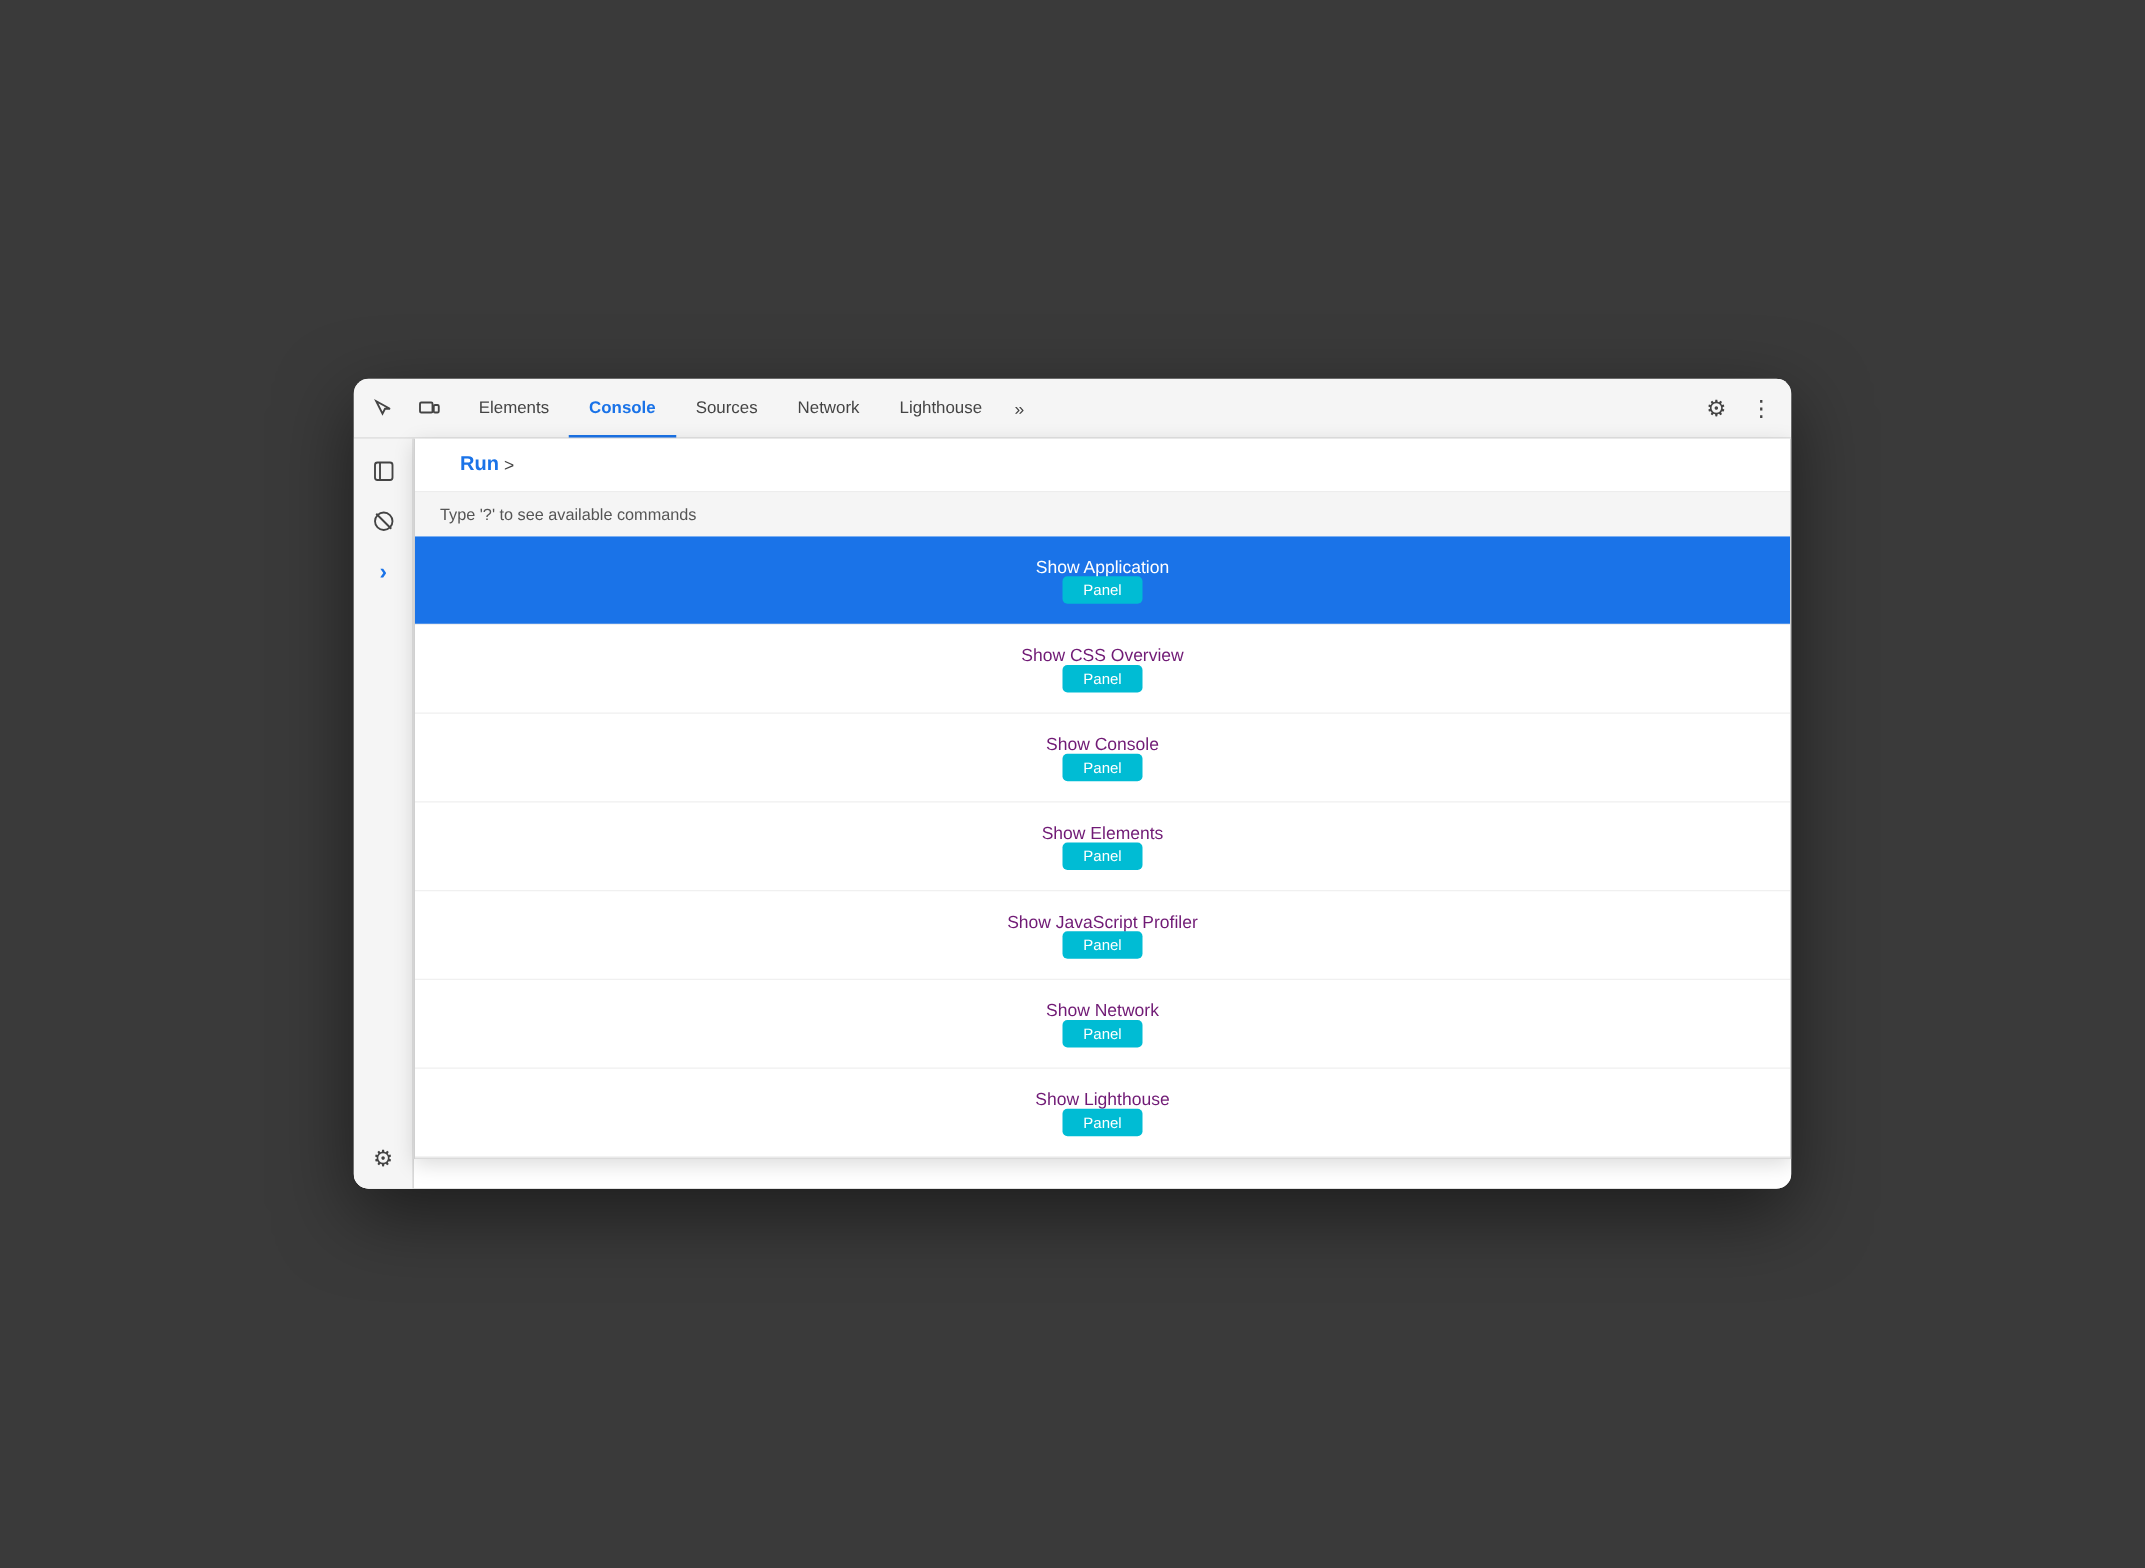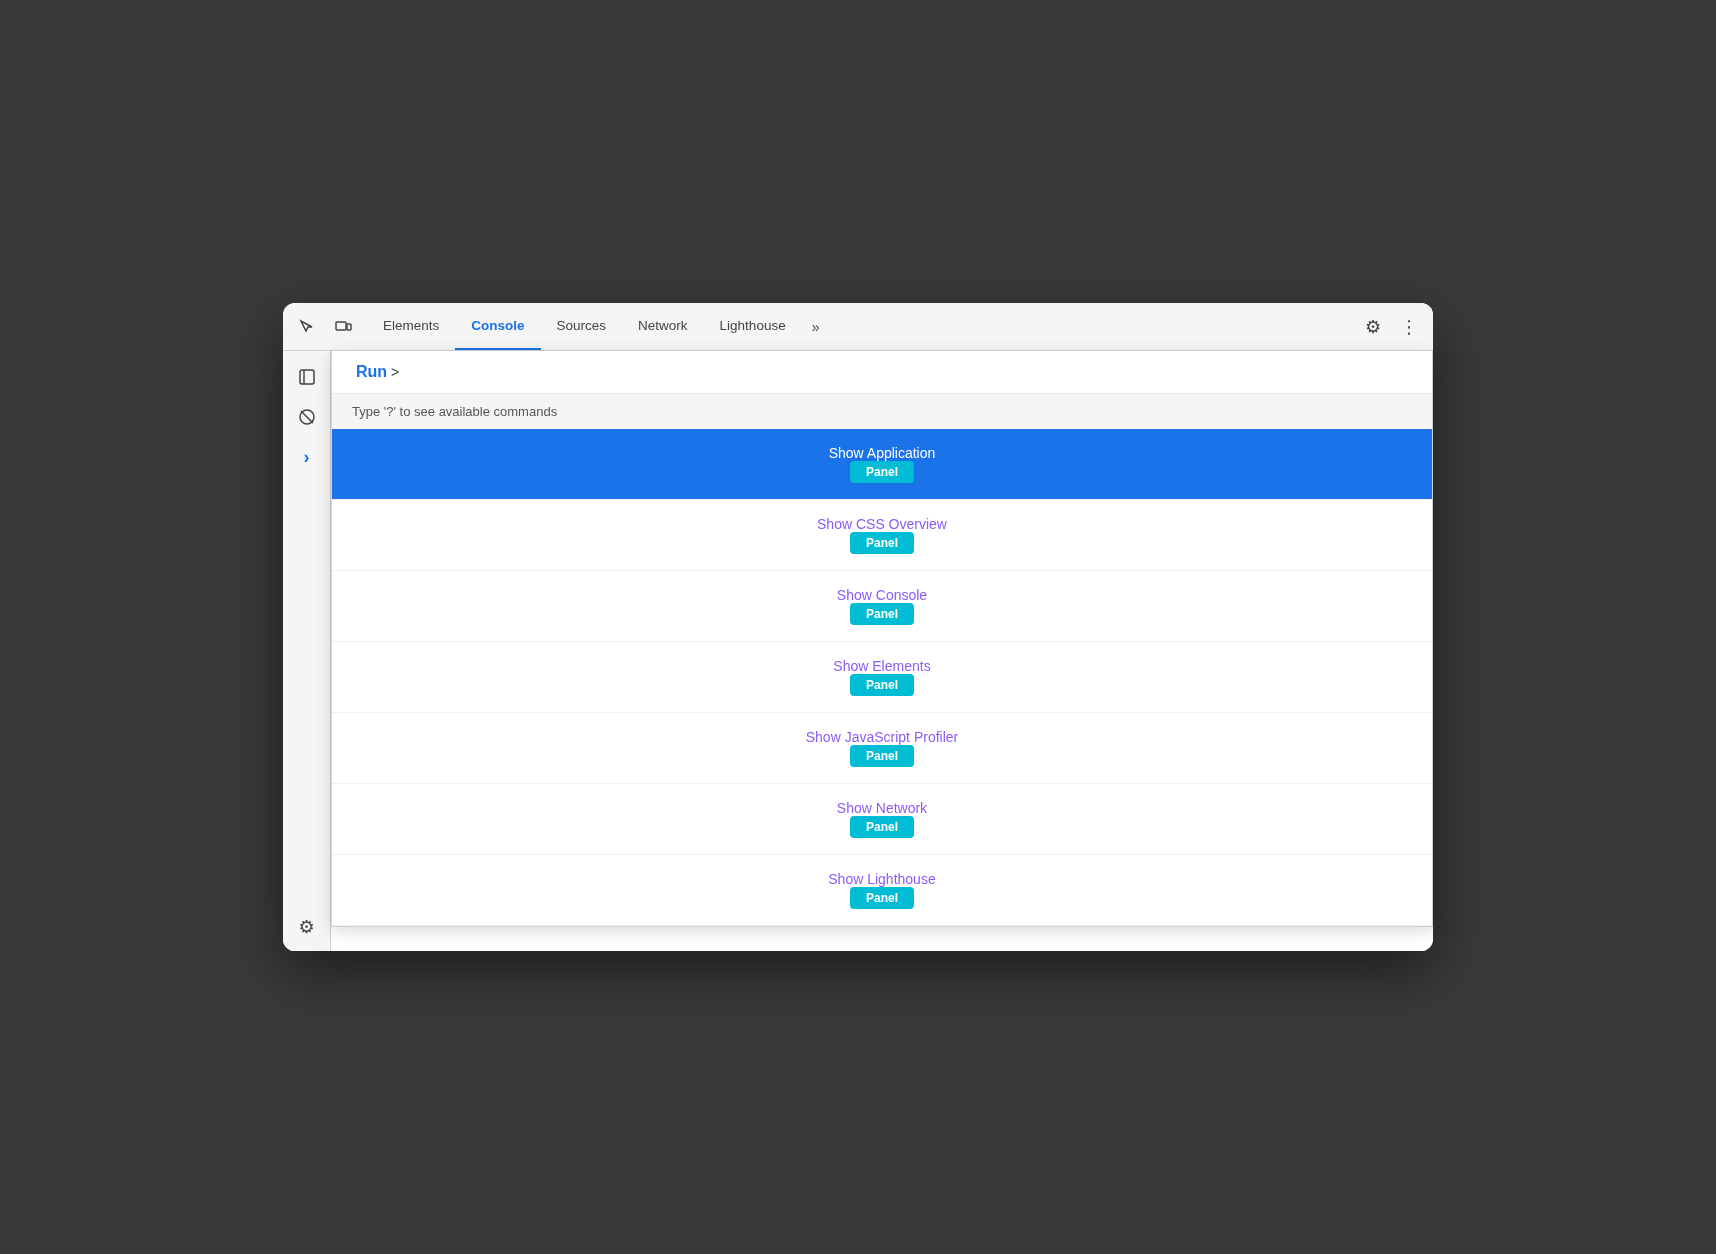--- a/index.html
+++ b/index.html
@@ -196,21 +196,21 @@
       background: white;
       border: 1px solid #d0d0d0;
       border-top: none;
       box-shadow: 0 4px 16px rgba(0,0,0,0.15);
       z-index: 100;
     }
 
     .command-input-row {
       display: flex;
       align-items: center;
-      padding: 12px 24px;
+      padding: 12px 36px;
       border-bottom: 1px solid #e8e8e8;
       background: white;
     }
 
     .run-label {
       color: #1a73e8;
       font-size: 16px;
       font-weight: 600;
       margin-right: 4px;
     }
@@ -255,28 +255,28 @@
     .command-item.selected {
       background: #1a73e8;
     }
 
     .command-item.selected .command-name {
       color: white;
     }
 
     .command-name {
       font-size: 14px;
-      color: #8b5cf6;
+      color: #701a75;
     }
 
     .panel-badge {
       background: #00bcd4;
       color: white;
       font-size: 12px;
-      font-weight: 700;
+      font-weight: 400;
       padding: 4px 12px;
       border-radius: 4px;
       min-width: 64px;
       text-align: center;
     }
 
     .side-toolbar-gear {
       margin-top: auto;
       padding: 8px 0;
     }

